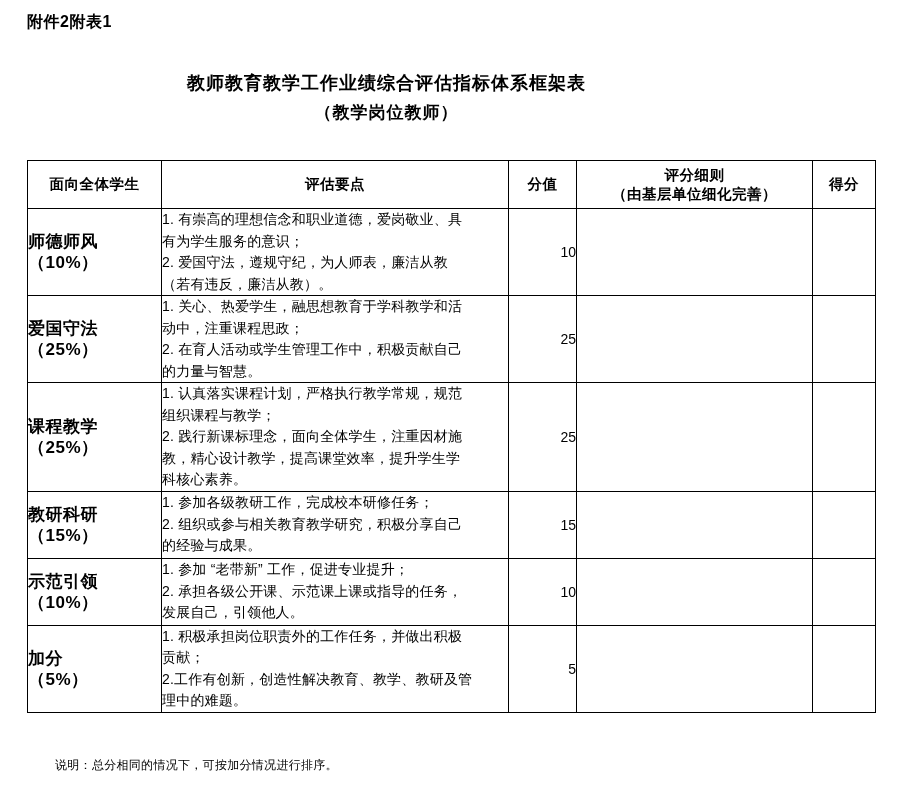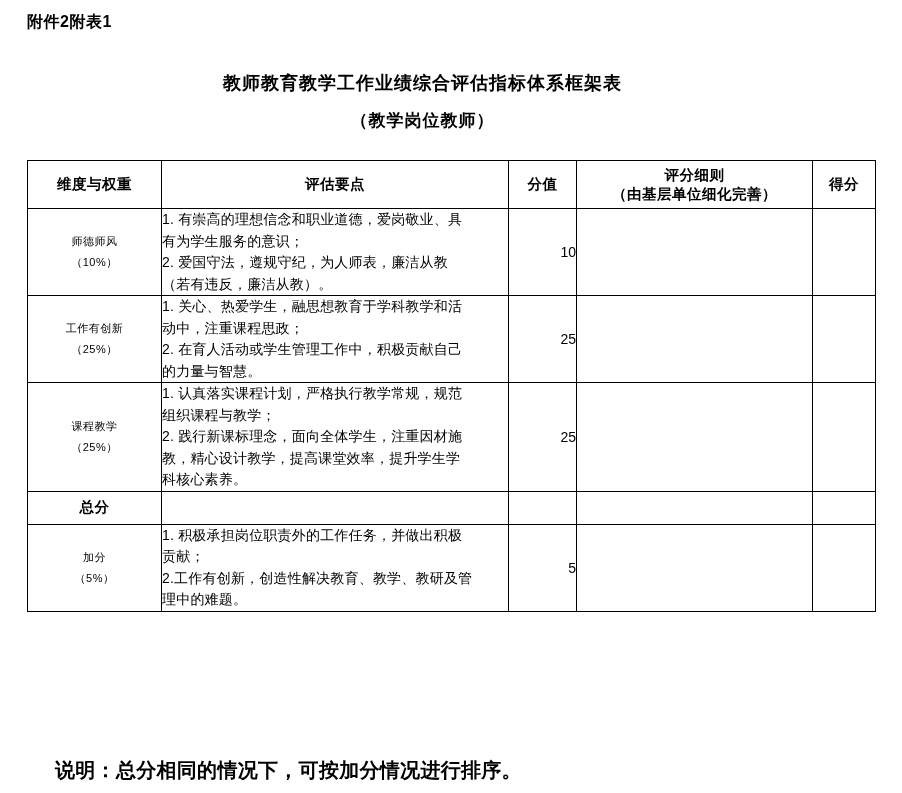--- a/index.html
+++ b/index.html
@@ -30,36 +30,35 @@
     font-weight: bold;
     font-family: "Liberation Sans", "DejaVu Sans", sans-serif;
     letter-spacing: 0.5px;
   }
   .title-block {
     position: absolute;
     left: 0;
     top: 70px;
     width: 773px;
     text-align: center;
-    padding-left: 36px;
   }
   .title-main {
     font-size: 18px;
     font-weight: bold;
     font-family: "Liberation Sans", "DejaVu Sans", sans-serif;
     letter-spacing: 1px;
     line-height: 26px;
   }
   .title-sub {
     font-size: 17px;
     font-weight: bold;
     font-family: "Liberation Sans", "DejaVu Sans", sans-serif;
     letter-spacing: 1px;
     line-height: 26px;
-    margin-top: 12px;
+    margin-top: 4px;
   }
   table.grid {
     position: absolute;
     left: 27px;
     top: 160px;
     width: 848px;
     border-collapse: collapse;
     table-layout: fixed;
     font-family: "Liberation Sans", "DejaVu Sans", sans-serif;
   }
@@ -76,23 +75,22 @@
     line-height: 19px;
     letter-spacing: 0.5px;
   }
   .col-dim   { width: 134px; }
   .col-pts   { width: 347px; }
   .col-score { width: 68px; }
   .col-detail{ width: 236px; }
   .col-get   { width: 63px; }
 
   td.dim {
-    text-align: center;
-    font-size: 11px;
-    font-weight: normal;
+    font-size: 17px;
+    font-weight: bold;
     line-height: 21px;
     letter-spacing: 0.5px;
   }
   td.points {
     font-size: 14px;
     line-height: 21.5px;
     padding: 5px 6px 5px 7px;
     vertical-align: top;
     text-align: justify;
     letter-spacing: 0.2px;
@@ -106,22 +104,22 @@
     text-align: center;
     font-size: 14.5px;
     font-weight: bold;
     height: 32px;
     letter-spacing: 0.5px;
   }
   .note {
     position: absolute;
     left: 55px;
     top: 757px;
-    font-size: 20px;
-    font-weight: bold;
+    font-size: 12px;
+    font-weight: normal;
     font-family: "Liberation Sans", "DejaVu Sans", sans-serif;
     letter-spacing: 0.3px;
   }
   .pline { display: block; }
 </style>
 </head>
 <body>
 
 <div class="page">
 
@@ -135,21 +133,21 @@
   <table class="grid">
     <colgroup>
       <col class="col-dim">
       <col class="col-pts">
       <col class="col-score">
       <col class="col-detail">
       <col class="col-get">
     </colgroup>
     <thead>
       <tr>
-        <th class="hdr">维度与权重</th>
+        <th class="hdr">面向全体学生</th>
         <th class="hdr">评估要点</th>
         <th class="hdr">分值</th>
         <th class="hdr">
           <span class="pline">评分细则</span>
           <span class="pline">（由基层单位细化完善）</span>
         </th>
         <th class="hdr">得分</th>
       </tr>
     </thead>
     <tbody>
@@ -165,21 +163,21 @@
           <span class="pline">（若有违反，廉洁从教）。</span>
         </td>
         <td class="score">10</td>
         <td class="blank"></td>
         <td class="blank"></td>
       </tr>
 
 
       <tr style="height:78px;">
         <td class="dim">
-          <span class="pline">工作有创新</span>
+          <span class="pline">爱国守法</span>
           <span class="pline">（25%）</span>
         </td>
         <td class="points">
           <span class="pline">1. 关心、热爱学生，融思想教育于学科教学和活</span>
           <span class="pline">动中，注重课程思政；</span>
           <span class="pline">2. 在育人活动或学生管理工作中，积极贡献自己</span>
           <span class="pline">的力量与智慧。</span>
         </td>
         <td class="score">25</td>
         <td class="blank"></td>
@@ -196,29 +194,50 @@
           <span class="pline">组织课程与教学；</span>
           <span class="pline">2. 践行新课标理念，面向全体学生，注重因材施</span>
           <span class="pline">教，精心设计教学，提高课堂效率，提升学生学</span>
           <span class="pline">科核心素养。</span>
         </td>
         <td class="score">25</td>
         <td class="blank"></td>
         <td class="blank"></td>
       </tr>
 
-
-
-      <tr style="height:32px;">
-        <td class="total">总分</td>
-        <td class="blank"></td>
-        <td class="blank"></td>
-        <td class="blank"></td>
-        <td class="blank"></td>
-      </tr>
+      <tr style="height:67px;">
+        <td class="dim">
+          <span class="pline">教研科研</span>
+          <span class="pline">（15%）</span>
+        </td>
+        <td class="points">
+          <span class="pline">1. 参加各级教研工作，完成校本研修任务；</span>
+          <span class="pline">2. 组织或参与相关教育教学研究，积极分享自己</span>
+          <span class="pline">的经验与成果。</span>
+        </td>
+        <td class="score">15</td>
+        <td class="blank"></td>
+        <td class="blank"></td>
+      </tr>
+
+      <tr style="height:67px;">
+        <td class="dim">
+          <span class="pline">示范引领</span>
+          <span class="pline">（10%）</span>
+        </td>
+        <td class="points">
+          <span class="pline">1. 参加 “老带新” 工作，促进专业提升；</span>
+          <span class="pline">2. 承担各级公开课、示范课上课或指导的任务，</span>
+          <span class="pline">发展自己，引领他人。</span>
+        </td>
+        <td class="score">10</td>
+        <td class="blank"></td>
+        <td class="blank"></td>
+      </tr>
+
 
       <tr style="height:72px;">
         <td class="dim">
           <span class="pline">加分</span>
           <span class="pline">（5%）</span>
         </td>
         <td class="points">
           <span class="pline">1. 积极承担岗位职责外的工作任务，并做出积极</span>
           <span class="pline">贡献；</span>
           <span class="pline">2.工作有创新，创造性解决教育、教学、教研及管</span>

